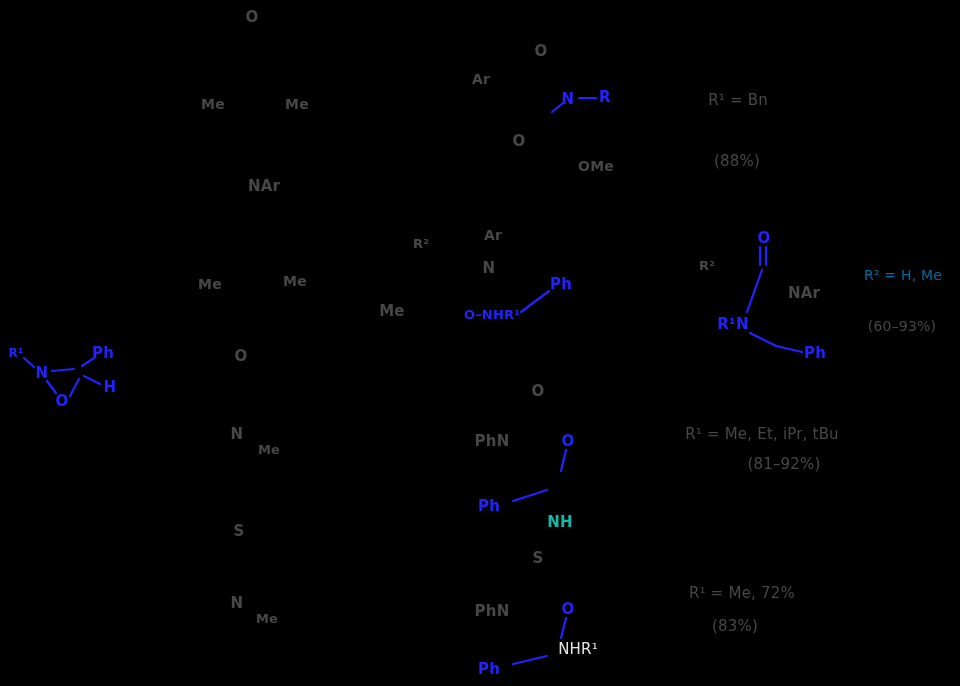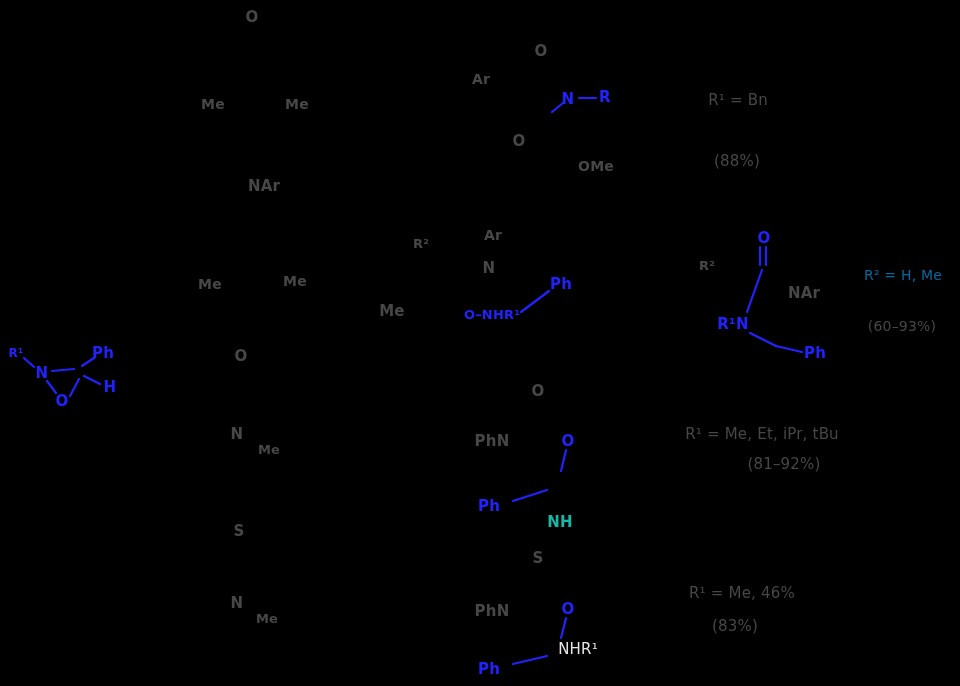--- a/index.html
+++ b/index.html
@@ -84,21 +84,21 @@
       <span class="lbl" style="left: 538px; top: 558px; color: rgb(71, 71, 71); font-size: 15px; font-weight: 700;">S</span>
       <span class="lbl" style="left: 492px; top: 611px; color: rgb(71, 71, 71); font-size: 15px; font-weight: 700;">PhN</span>
       <span class="lbl" style="left: 804px; top: 293px; color: rgb(71, 71, 71); font-size: 15px; font-weight: 700;">NAr</span>
       <span class="lbl" style="left: 707px; top: 265px; color: rgb(71, 71, 71); font-size: 13px; font-weight: 700;">R²</span>
       <span class="lbl" style="left: 738px; top: 100px; color: rgb(71, 71, 71); font-size: 15px; font-weight: 400;">R¹ = Bn</span>
       <span class="lbl" style="left: 737px; top: 129px; color: rgb(71, 71, 71); font-size: 15px; font-weight: 400; margin-top: 32px;">(88%)</span>
       <span class="lbl" style="left: 903px; top: 275px; color: #0369a1; font-size: 14px; font-weight: 400;">R² = H, Me</span>
       <span class="lbl" style="left: 902px; top: 302px; color: rgb(71, 71, 71); font-size: 14px; font-weight: 400; margin-top: 24px;">(60–93%)</span>
       <span class="lbl" style="left: 762px; top: 434px; color: rgb(71, 71, 71); font-size: 15px; font-weight: 400;">R¹ = Me, Et, iPr, tBu</span>
       <span class="lbl" style="left: 744px; top: 464px; color: rgb(71, 71, 71); font-size: 15px; font-weight: 400; margin-left: 40px;">(81–92%)</span>
-      <span class="lbl" style="left: 742px; top: 593px; color: rgb(71, 71, 71); font-size: 15px; font-weight: 400;">R¹ = Me, 46%</span>
+      <span class="lbl" style="left: 742px; top: 593px; color: rgb(71, 71, 71); font-size: 15px; font-weight: 400;">R¹ = Me, 72%</span>
       <span class="lbl" style="left: 735px; top: 626px; color: rgb(71, 71, 71); font-size: 15px; font-weight: 400;">(83%)</span>
       <span class="lbl" style="left: 16px; top: 353px; color: rgb(34, 34, 255); font-size: 12px; font-weight: 700;">R¹</span>
       <span class="lbl" style="left: 42px; top: 373px; color: rgb(34, 34, 255); font-size: 15px; font-weight: 700;">N</span>
       <span class="lbl" style="left: 62px; top: 401px; color: rgb(34, 34, 255); font-size: 15px; font-weight: 700;">O</span>
       <span class="lbl" style="left: 103px; top: 353px; color: rgb(34, 34, 255); font-size: 15px; font-weight: 700;">Ph</span>
       <span class="lbl" style="left: 110px; top: 387px; color: rgb(34, 34, 255); font-size: 15px; font-weight: 700;">H</span>
       <span class="lbl" style="left: 568px; top: 99px; color: rgb(34, 34, 255); font-size: 15px; font-weight: 700;">N</span>
       <span class="lbl" style="left: 605px; top: 97px; color: rgb(34, 34, 255); font-size: 15px; font-weight: 700;">R</span>
       <span class="lbl" style="left: 561px; top: 284px; color: rgb(34, 34, 255); font-size: 15px; font-weight: 700;">Ph</span>
       <span class="lbl" style="left: 492px; top: 314px; color: rgb(34, 34, 255); font-size: 13px; font-weight: 700;">O–NHR¹</span>

